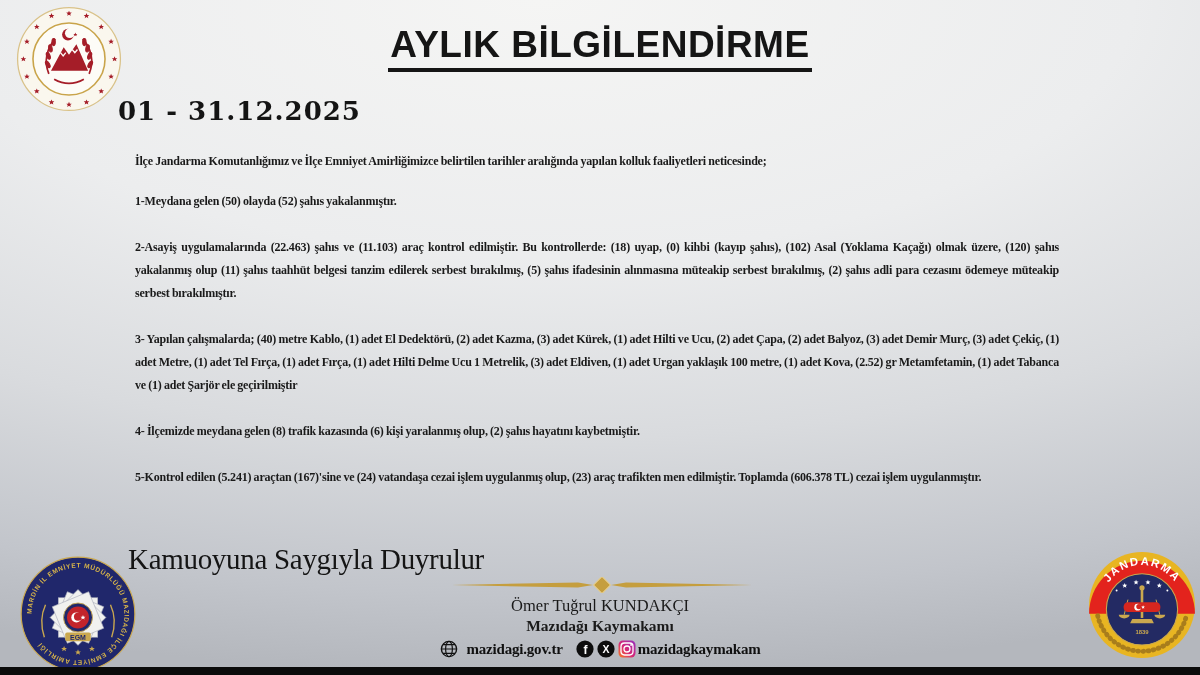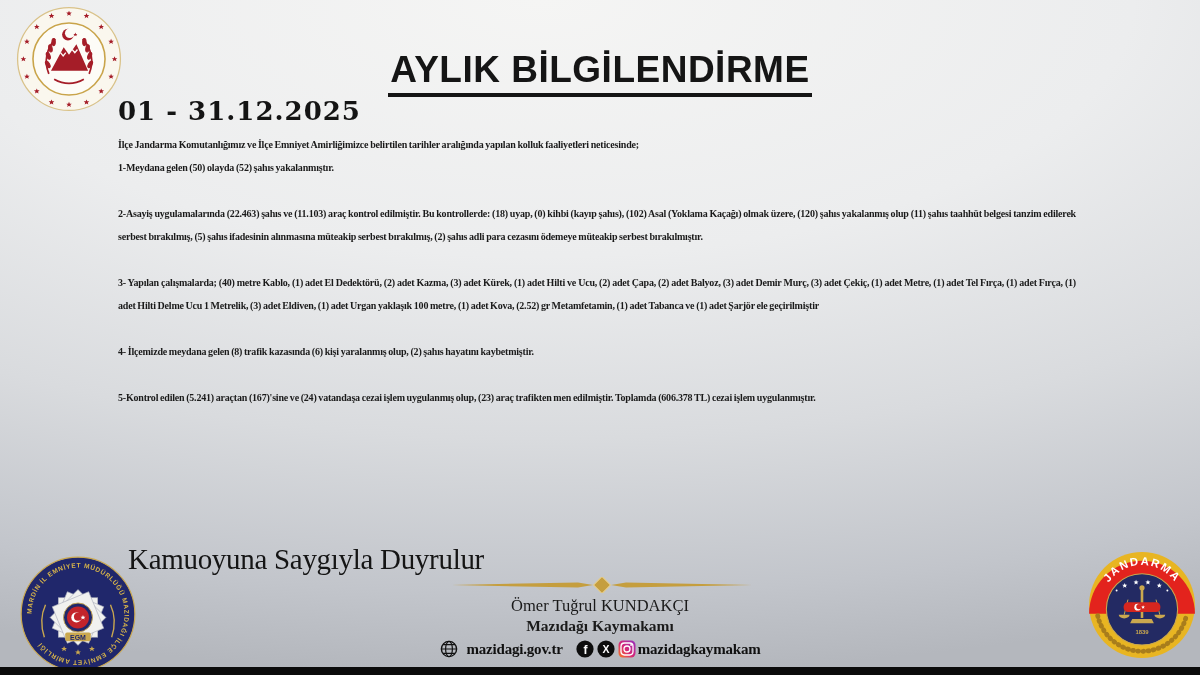--- a/index.html
+++ b/index.html
@@ -1,30 +1,30 @@
 <!DOCTYPE html>
 <html><head>
 <meta charset="utf-8">
 <style>
   html,body{margin:0;padding:0;background:#888;}
   .canvas{
     position:relative;width:1200px;height:675px;margin:0 auto;overflow:hidden;
     background:radial-gradient(130% 100% at 45% 0%, #f5f5f4 0%, #ecedee 38%, #d9dbde 65%, #c2c5cb 88%, #b4b7bd 100%);
     font-family:"Liberation Serif", serif;color:#161616;
   }
-  .title-wrap{position:absolute;top:26px;left:0;width:100%;text-align:center;margin-top:25px;}
+  .title-wrap{position:absolute;top:26px;left:0;width:100%;text-align:center;}
   .title{
     display:inline-block;font-family:"Liberation Sans", sans-serif;font-weight:700;
     font-size:37px;letter-spacing:.5px;color:#151515;
     border-bottom:4px solid #151515;padding:0 2px 3px 2px;line-height:1.05;
   }
   .date{position:absolute;left:118px;top:96px;font-family:"DejaVu Serif",serif;
     font-weight:700;font-size:26px;letter-spacing:1px;color:#141414;}
   .bodytext{position:absolute;left:118px;top:133px;width:958px;}
-  .para{margin:0;font-weight:700;font-size:10px;line-height:23px;text-align:justify;
+  .para{margin:17px;font-weight:700;font-size:12px;line-height:23px;text-align:justify;
     letter-spacing:-.2px;word-spacing:-.5px;color:#1a1a1a;}
   .gap{margin-bottom:23px;}
   .closing{position:absolute;left:128px;top:543px;font-weight:400;font-size:29px;
     letter-spacing:-.3px;color:#151515;}
   .divider{position:absolute;left:452px;top:577px;width:300px;height:16px;}
   .sig-name{position:absolute;left:420px;top:596px;width:360px;text-align:center;
     font-weight:400;font-size:16.5px;color:#1a1a1a;}
   .sig-title{position:absolute;left:420px;top:617px;width:360px;text-align:center;
     font-weight:700;font-size:15.5px;color:#1a1a1a;}
   .footer{position:absolute;left:0;top:640px;width:100%;display:flex;

